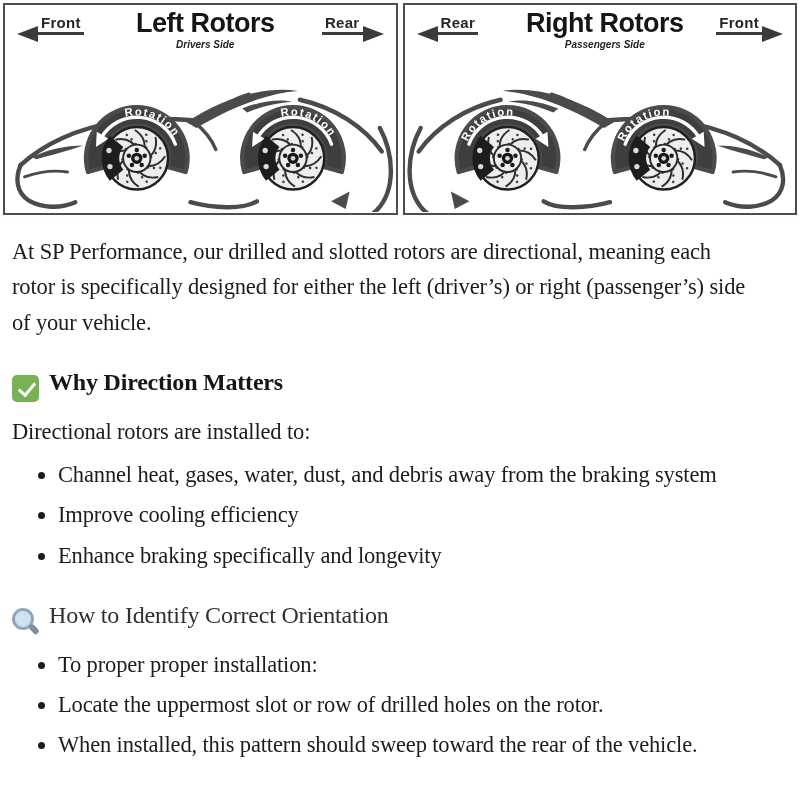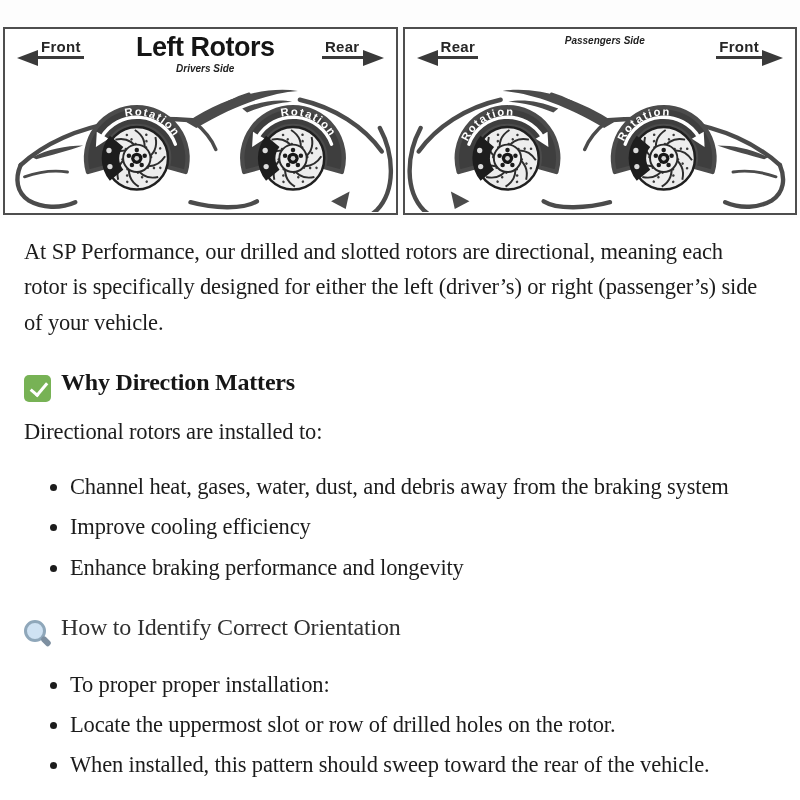--- a/index.html
+++ b/index.html
@@ -9,21 +9,20 @@
   }
 
   
   .diagram{
     display:flex;gap:5px;padding:3px;box-sizing:border-box;
     width:800px;height:218px;background:#fdfdfd;
   }
   .panel{
     position:relative;flex:1;border:2.5px solid #4e4e4e;background:#ffffff;
     overflow:hidden;
-    margin-top:24px;
   }
   .panel-titles{
     position:absolute;left:0;right:0;top:5px;text-align:center;z-index:3;
     font-family:"Liberation Sans",sans-serif;
     padding-left:10px;
   }
   .panel-titles h2{
     margin:0;font-size:27px;line-height:1.02;font-weight:800;color:#151515;
     letter-spacing:-0.5px;
   }
@@ -44,31 +43,31 @@
   .tri-left{border-right:21px solid #3a3a3a;}
   .tri-right{border-left:21px solid #3a3a3a;}
   .car-svg{position:absolute;left:0;bottom:1px;width:100%;height:158px;z-index:1;}
   .rot-label{
     font-family:"Liberation Sans",sans-serif;font-size:11.5px;font-weight:bold;
     fill:#ffffff;letter-spacing:1.5px;
   }
 
   
   article{
-    padding:16px 28px 0 24px;font-size:22.5px;line-height:1.57;color:#1c1c1c;
+    padding:16px 28px 0 12px;font-size:22.5px;line-height:1.57;color:#1c1c1c;
     letter-spacing:-0.15px;
   }
   .intro{margin:0 0 8px 0;max-width:742px;}
   h3{
     display:flex;align-items:flex-end;font-size:24px;margin:24px 0 12px 0;
     font-weight:bold;color:#161616;letter-spacing:-0.2px;
   }
   h3.light{font-weight:normal;color:#303030;}
   .lead{margin:12px 0 6px 0;}
-  ul{margin:20px 0 20px 0;padding-left:46px;max-width:730px;}
+  ul{margin:8px 0 20px 0;padding-left:46px;max-width:730px;}
   li{margin-bottom:5px;}
 
   
   .chk{position:relative;display:inline-block;width:27px;height:27px;background:#77b255;border-radius:5px;margin-right:10px;flex:0 0 auto;}
   .chk::after{
     content:"";position:absolute;left:9.5px;top:4px;width:7px;height:14px;
     border:solid #ffffff;border-width:0 3.5px 3.5px 0;transform:rotate(40deg);
   }
   
   .mag{position:relative;display:inline-block;width:28px;height:28px;margin-right:9px;flex:0 0 auto;}
@@ -180,20 +179,21 @@
       </text>
     </svg>
   </section>
 
   <section class="panel">
     <div class="dir dir-left">
       <span class="tri tri-left"></span>
       <span class="dir-text">Rear</span>
     </div>
     <div class="panel-titles">
+      <h2>Right Rotors</h2>
       <div class="panel-sub">Passengers Side</div>
     </div>
     <div class="dir dir-right">
       <span class="dir-text">Front</span>
       <span class="tri tri-right"></span>
     </div>
 
     <svg class="car-svg" viewBox="0 0 400 160" preserveAspectRatio="xMidYMax meet">
       <use href="#car-shell" transform="translate(400,0) scale(-1,1)"></use>
       <use href="#rotor-g" transform="translate(105,105) scale(-1,1)"></use>
@@ -217,21 +217,21 @@
   <p class="intro">At SP Performance, our drilled and slotted rotors are directional, meaning each rotor is specifically designed for either the left (driver’s) or right (passenger’s) side of your vehicle.</p>
 
   <h3>
     <span class="chk"></span>
     <span>Why Direction Matters</span>
   </h3>
   <p class="lead">Directional rotors are installed to:</p>
   <ul>
     <li>Channel heat, gases, water, dust, and debris away from the braking system</li>
     <li>Improve cooling efficiency</li>
-    <li>Enhance braking performance and longevity</li>
+    <li>Enhance braking specifically and longevity</li>
   </ul>
 
   <h3 class="light">
     <span class="mag">
       <span class="mag-lens"></span>
       <span class="mag-handle"></span>
     </span>
     <span>How to Identify Correct Orientation</span>
   </h3>
   <ul>

